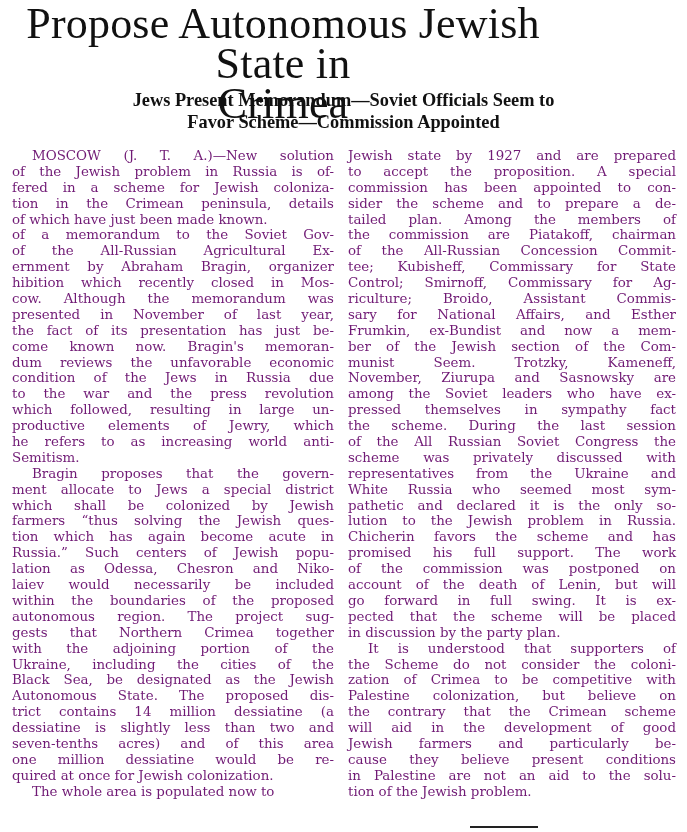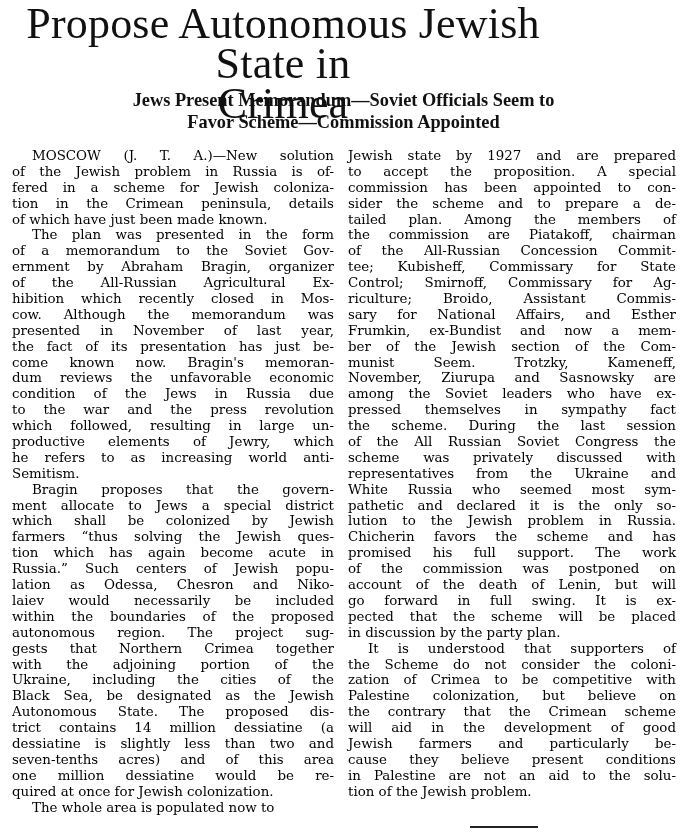--- a/index.html
+++ b/index.html
@@ -20,21 +20,21 @@
     position: absolute; left: 0; top: 89px; width: 687px;
     text-align: center;
     font-family: "Liberation Serif", serif;
     font-weight: bold; font-size: 19.5px; line-height: 22px;
     transform: scaleX(0.94); transform-origin: center top;
     color: #111;
   }
   .col {
     position: absolute; top: 148px;
     font-size: 13.4px; line-height: 15.9px;
-    color: #000000;
+    color: #701a75;
   }
   .col.left { left: 12px; width: 322px; }
   .col.right { left: 348px; width: 328px; }
   .line {
     display: block; white-space: nowrap;
     text-align: justify; text-align-last: justify;
     height: 15.9px; overflow: visible;
   }
   .line.last { text-align-last: left; }
   .line.indent { padding-left: 20px; }
@@ -54,24 +54,23 @@
   <div class="subhead">
     <div>Jews Present Memorandum—Soviet Officials Seem to</div>
     <div>Favor Scheme—Commission Appointed</div>
   </div>
   <div class="col left" id="col-left">
       <span class="line indent">MOSCOW (J. T. A.)—New solution</span>
       <span class="line">of the Jewish problem in Russia is of-</span>
       <span class="line">fered in a scheme for Jewish coloniza-</span>
       <span class="line">tion in the Crimean peninsula, details</span>
       <span class="line last">of which have just been made known.</span>
-      <span class="line indent">The plan was presented in the form</span>
       <span class="line">of a memorandum to the Soviet Gov-</span>
+      <span class="line">of the All-Russian Agricultural Ex-</span>
       <span class="line">ernment by Abraham Bragin, organizer</span>
-      <span class="line">of the All-Russian Agricultural Ex-</span>
       <span class="line">hibition which recently closed in Mos-</span>
       <span class="line">cow. Although the memorandum was</span>
       <span class="line">presented in November of last year,</span>
       <span class="line">the fact of its presentation has just be-</span>
       <span class="line">come known now. Bragin's memoran-</span>
       <span class="line">dum reviews the unfavorable economic</span>
       <span class="line">condition of the Jews in Russia due</span>
       <span class="line">to the war and the press revolution</span>
       <span class="line">which followed, resulting in large un-</span>
       <span class="line">productive elements of Jewry, which</span>

